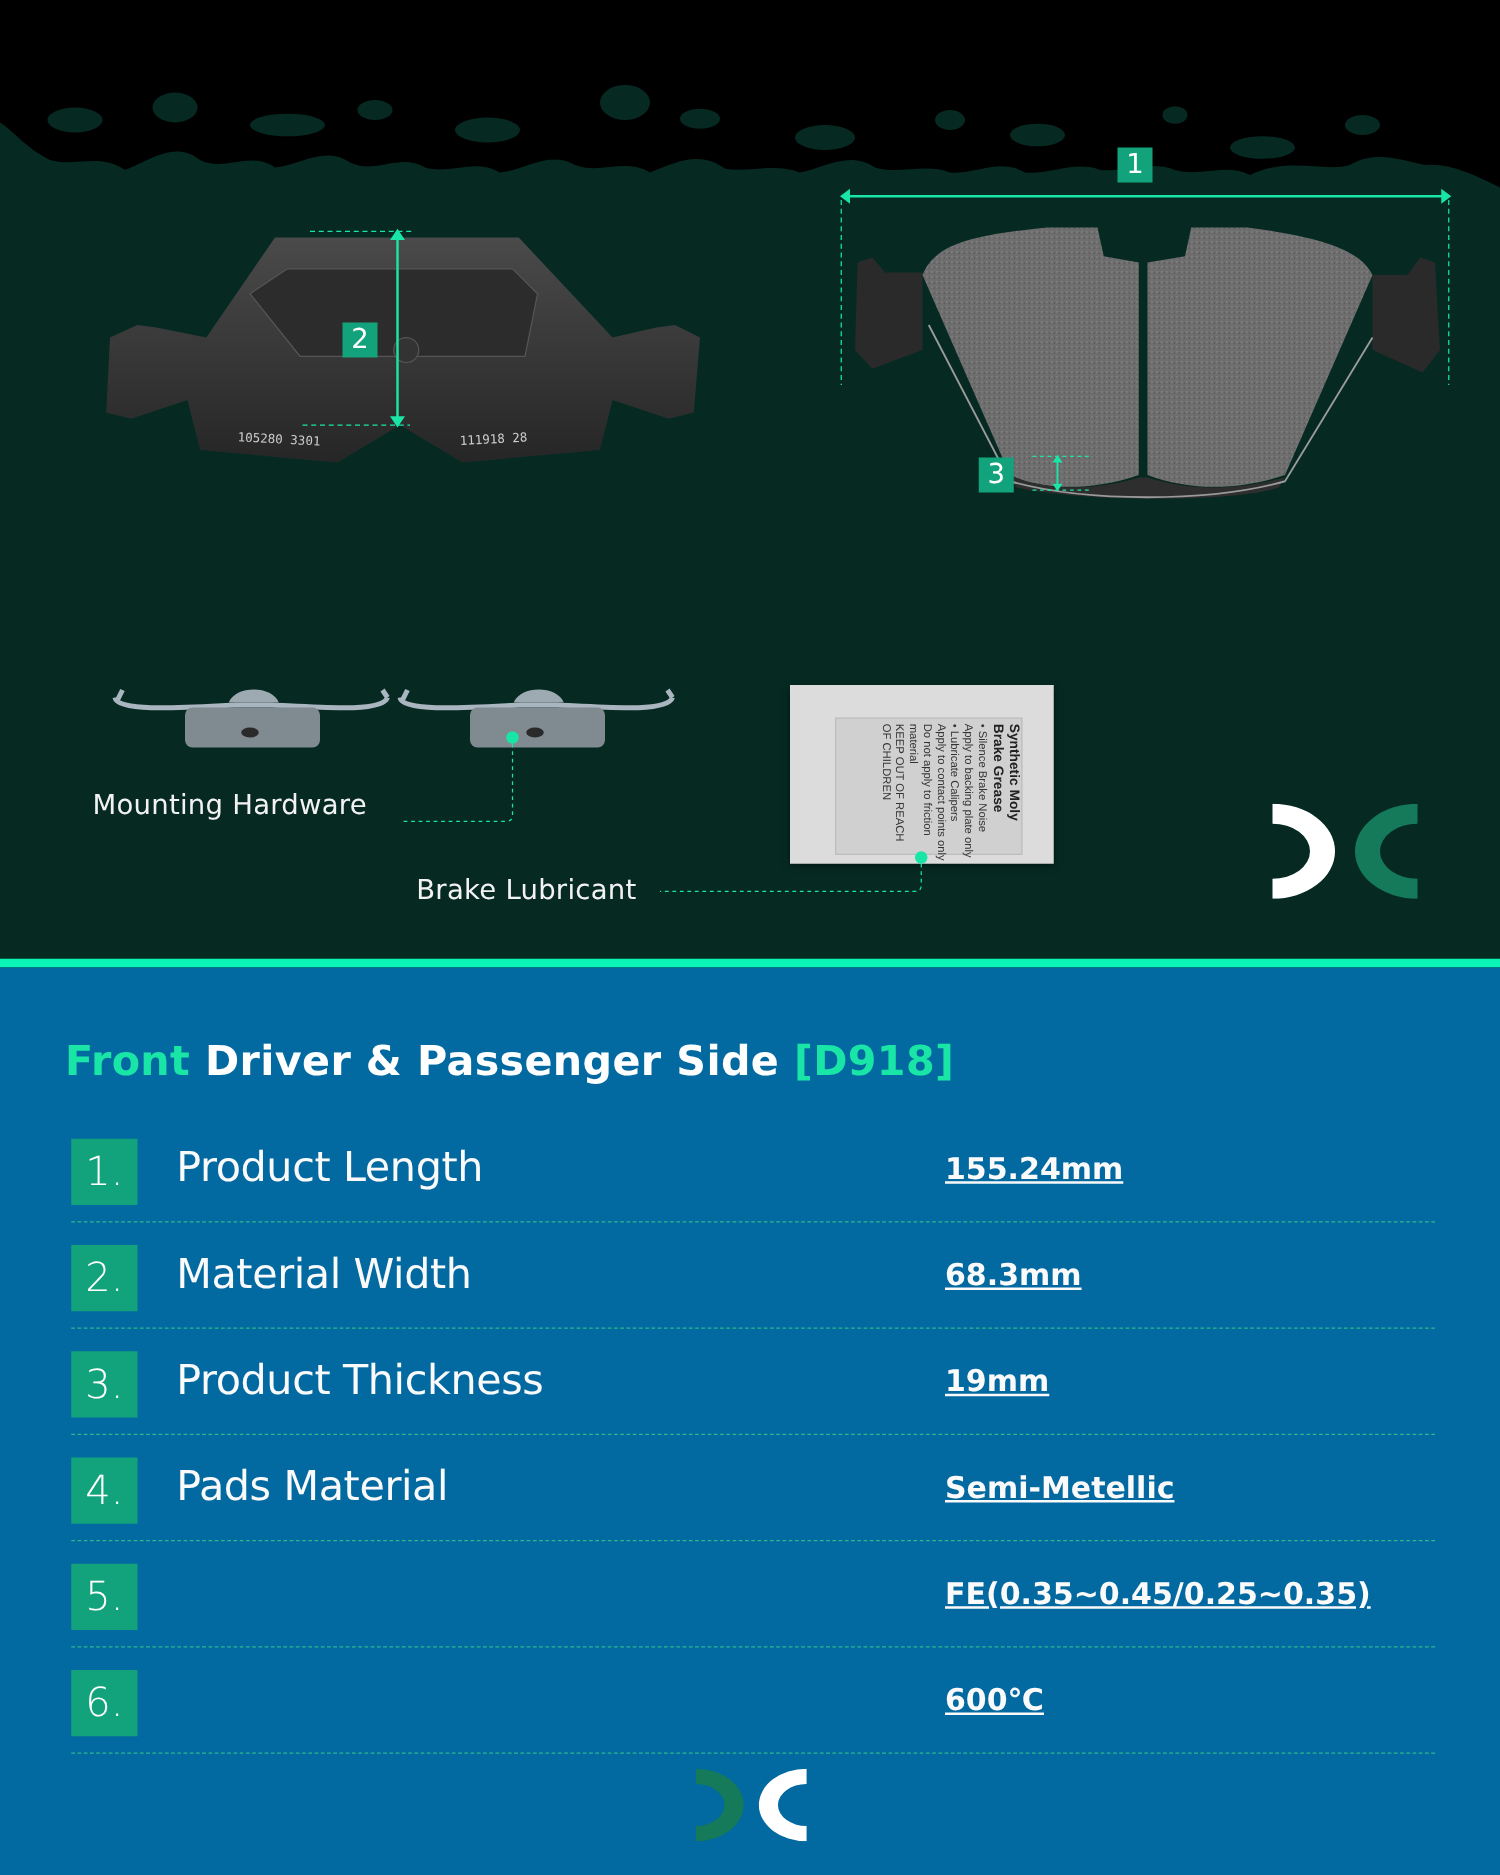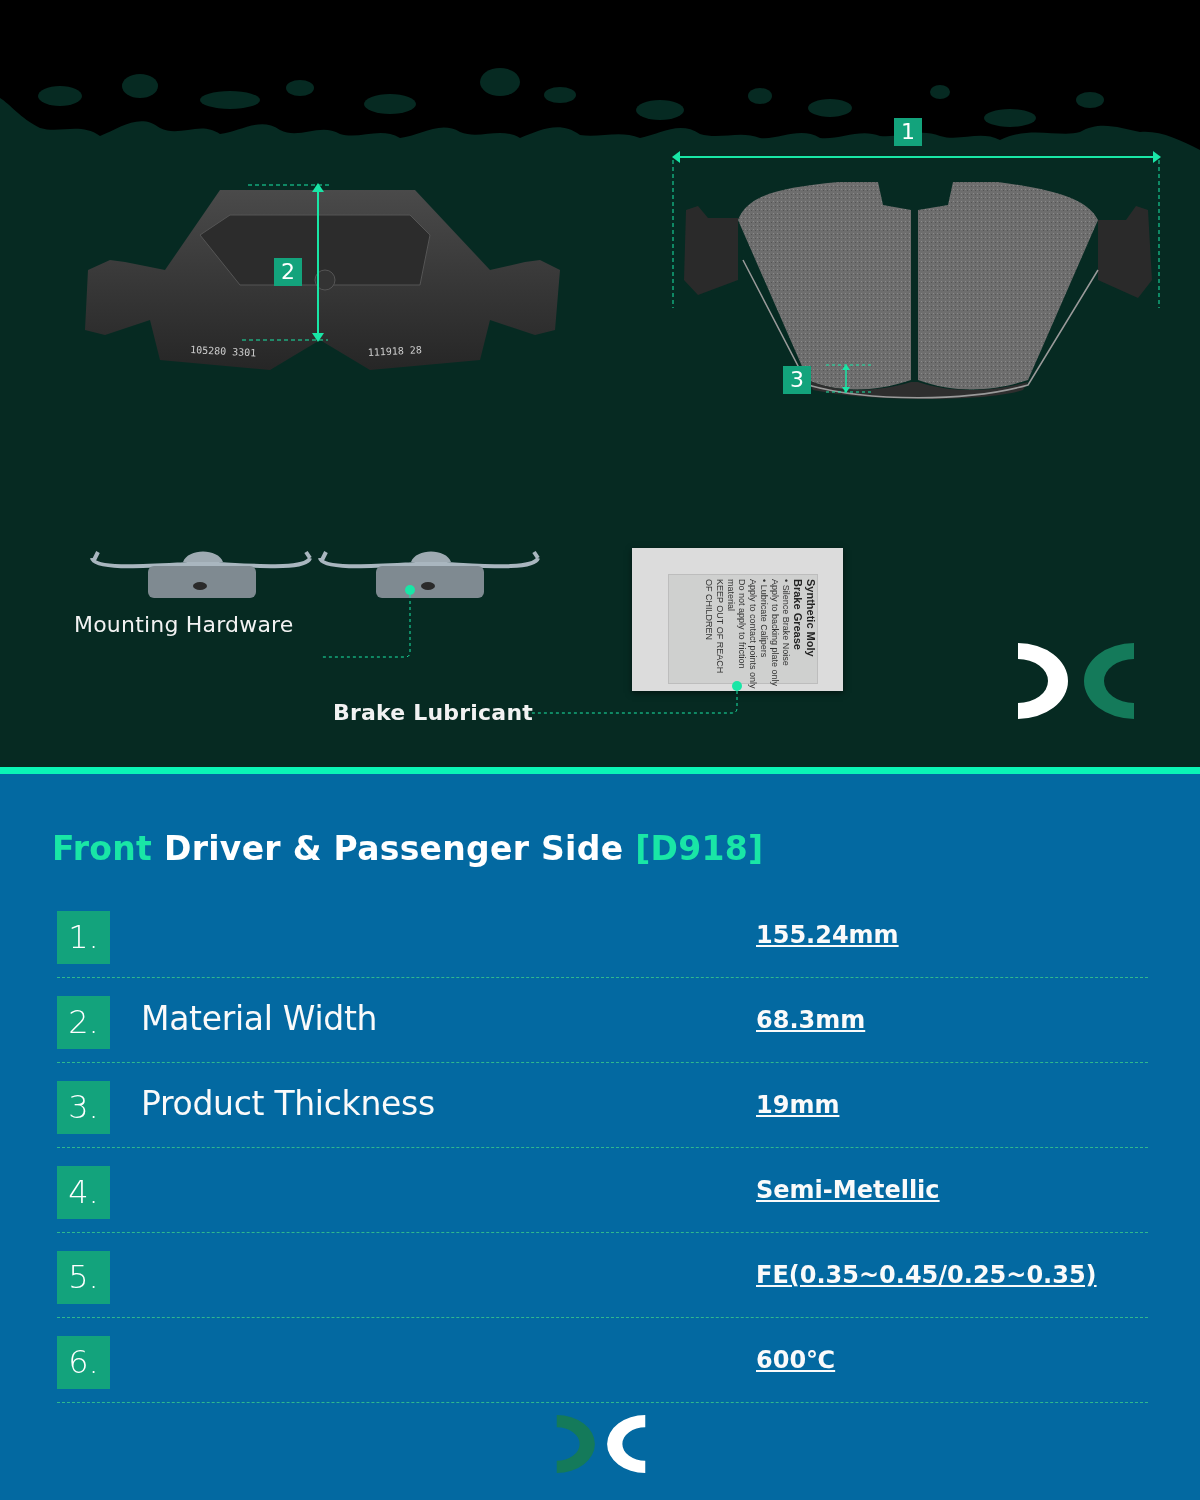--- a/index.html
+++ b/index.html
@@ -150,57 +150,59 @@
       </div>
     </div>
   </div>
 
   <svg style="position:absolute;left:0;top:0;width:1200px;height:770px;pointer-events:none;">
     <circle cx="410" cy="590" r="5" fill="#19e6a6"></circle>
     <path d="M410 595 V652 Q410 657 405 657 H322" stroke="#19e6a6" stroke-width="1" stroke-dasharray="3 3" fill="none"></path>
     <circle cx="737" cy="686" r="5" fill="#19e6a6"></circle>
     <path d="M737 691 V708 Q737 713 732 713 H528" stroke="#19e6a6" stroke-width="1" stroke-dasharray="3 3" fill="none"></path>
   </svg>
-  <div class="callout-label" style="left:74px;top:612px;">Mounting Hardware</div>
-  <div class="callout-label" style="left:333px;top:700px;font-weight:bold;">Brake Lubricant</div>
+  <div class="callout-label" style="left:74px;top:632px;">Mounting Hardware</div>
+  <div class="callout-label" style="left:333px;top:700px;">Brake Lubricant</div>
 
   <svg class="logo-top" viewBox="0 0 120 76">
     <path d="M0 0 A50 38 0 0 1 0 76 L0 60 A30 22 0 0 0 0 16 Z" fill="#ffffff" transform="translate(2 0)"></path>
     <path d="M118 0 A50 38 0 0 0 118 76 L118 60 A30 22 0 0 1 118 16 Z" fill="#147a5a"></path>
   </svg>
 </div>
 
 <div class="divider"></div>
 
 <div class="specs">
   <div class="spec-title">
     <span class="accent">Front</span>
     <span class="main">Driver &amp; Passenger Side</span>
     <span class="accent">[D918]</span>
   </div>
 
   <div class="spec-row" style="top:127px;">
     <div class="spec-num">1.</div>
+    <div class="spec-label">Product Length</div>
     <div class="spec-value">155.24mm</div>
     <div class="spec-line"></div>
   </div>
   <div class="spec-row" style="top:212px;">
     <div class="spec-num">2.</div>
     <div class="spec-label">Material Width</div>
     <div class="spec-value">68.3mm</div>
     <div class="spec-line"></div>
   </div>
   <div class="spec-row" style="top:297px;">
     <div class="spec-num">3.</div>
     <div class="spec-label">Product Thickness</div>
     <div class="spec-value">19mm</div>
     <div class="spec-line"></div>
   </div>
   <div class="spec-row" style="top:382px;">
     <div class="spec-num">4.</div>
+    <div class="spec-label">Pads Material</div>
     <div class="spec-value">Semi-Metellic</div>
     <div class="spec-line"></div>
   </div>
   <div class="spec-row" style="top:467px;">
     <div class="spec-num">5.</div>
     <div class="spec-value">FE(0.35~0.45/0.25~0.35)</div>
     <div class="spec-line"></div>
   </div>
   <div class="spec-row" style="top:552px;">
     <div class="spec-num">6.</div>

